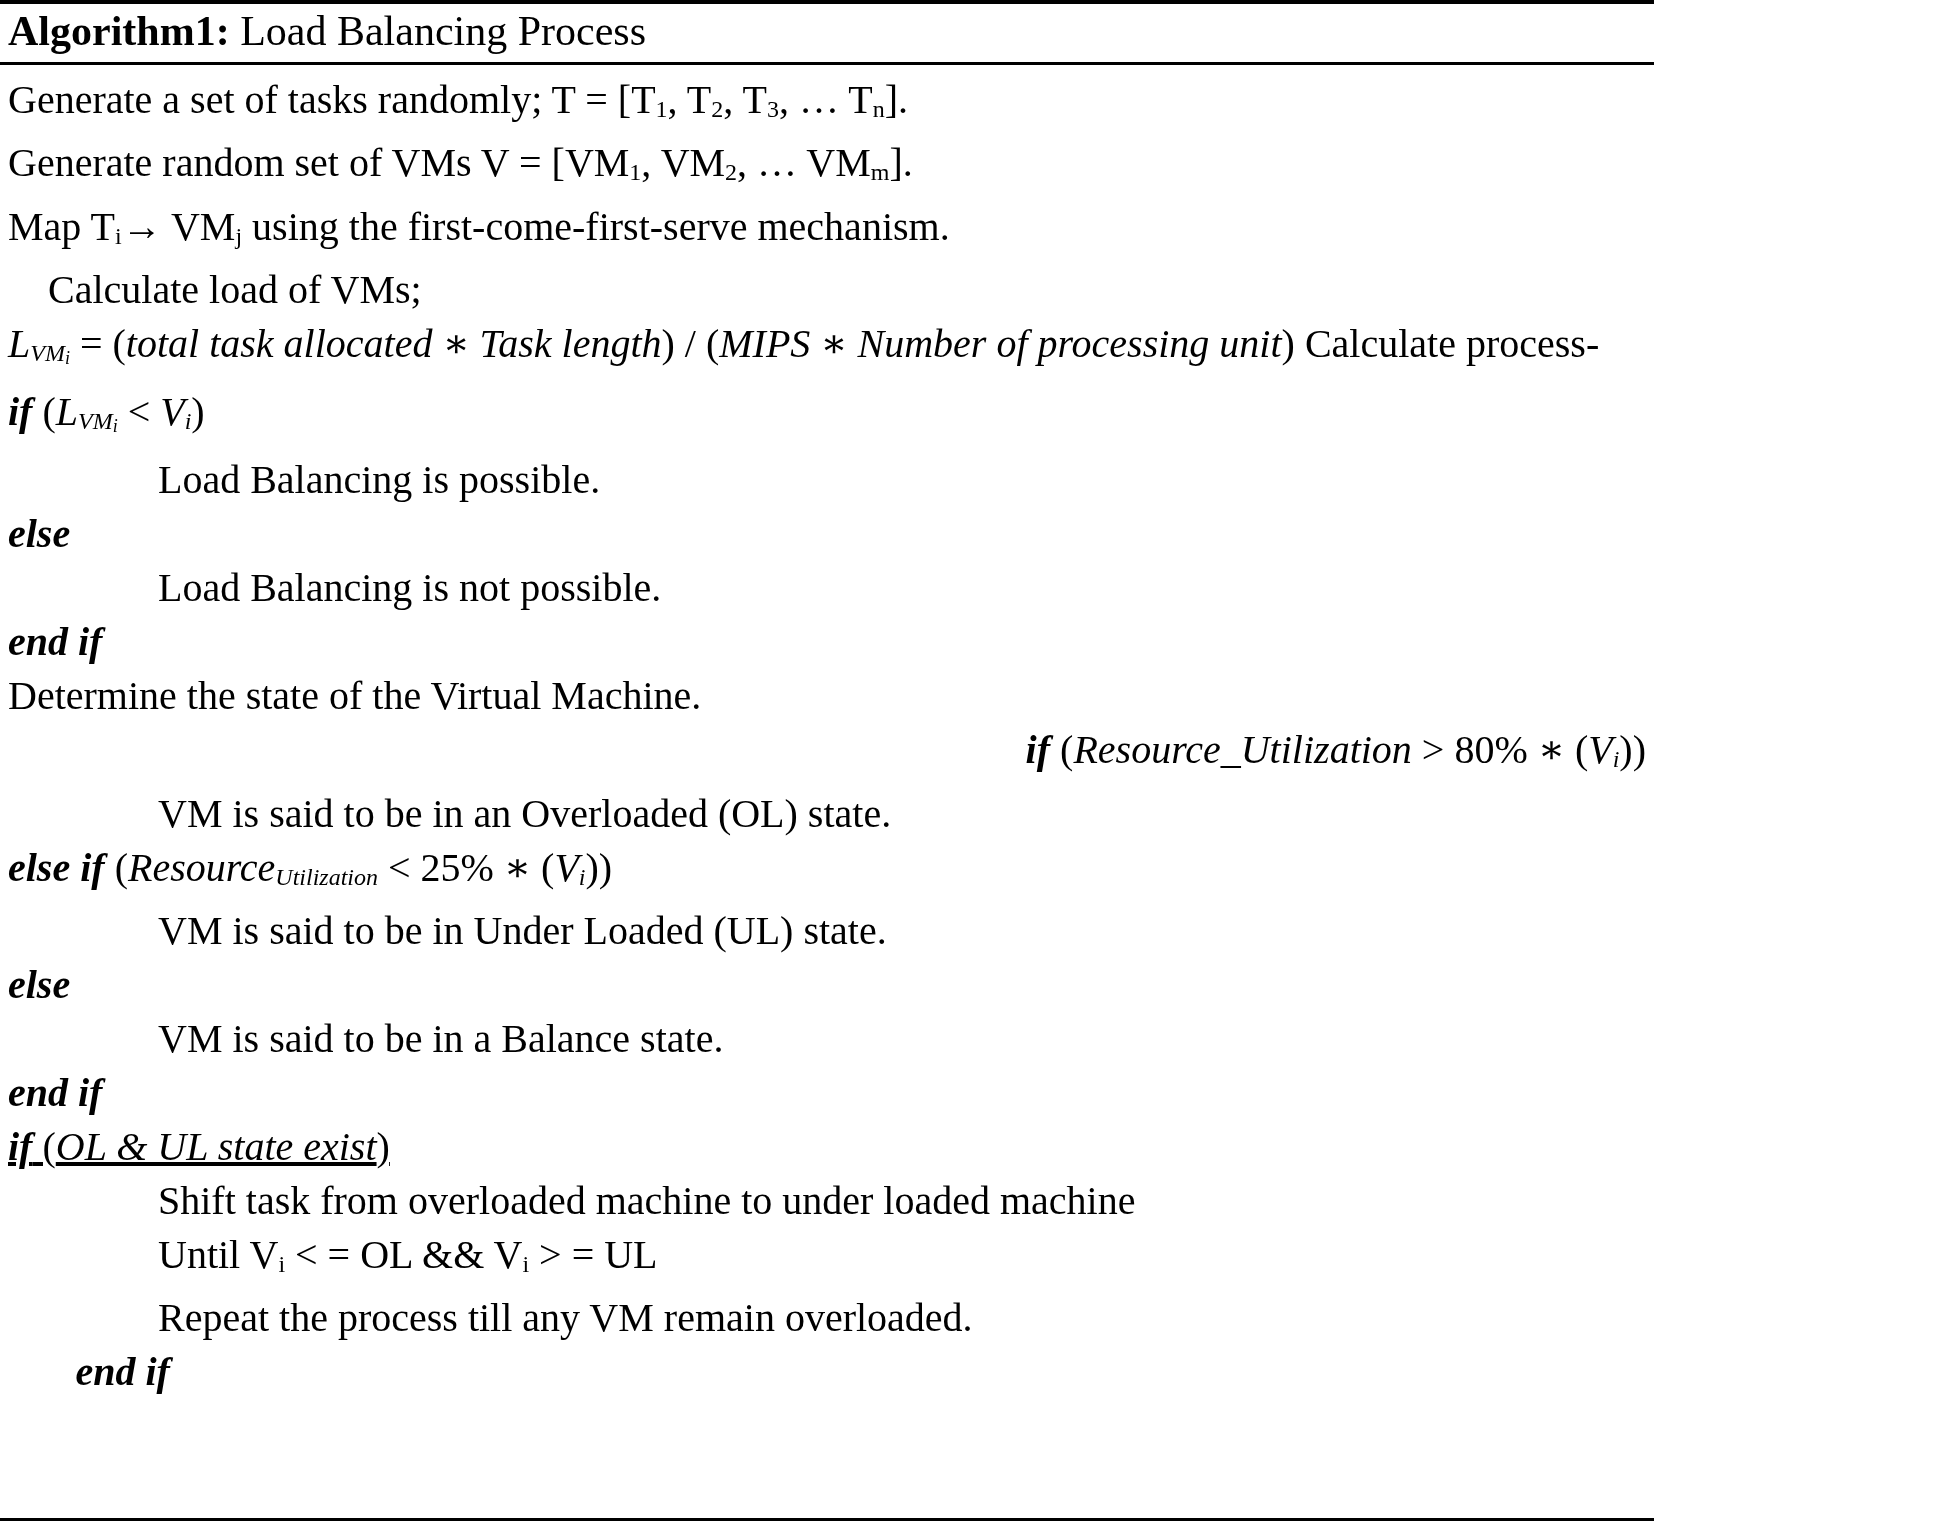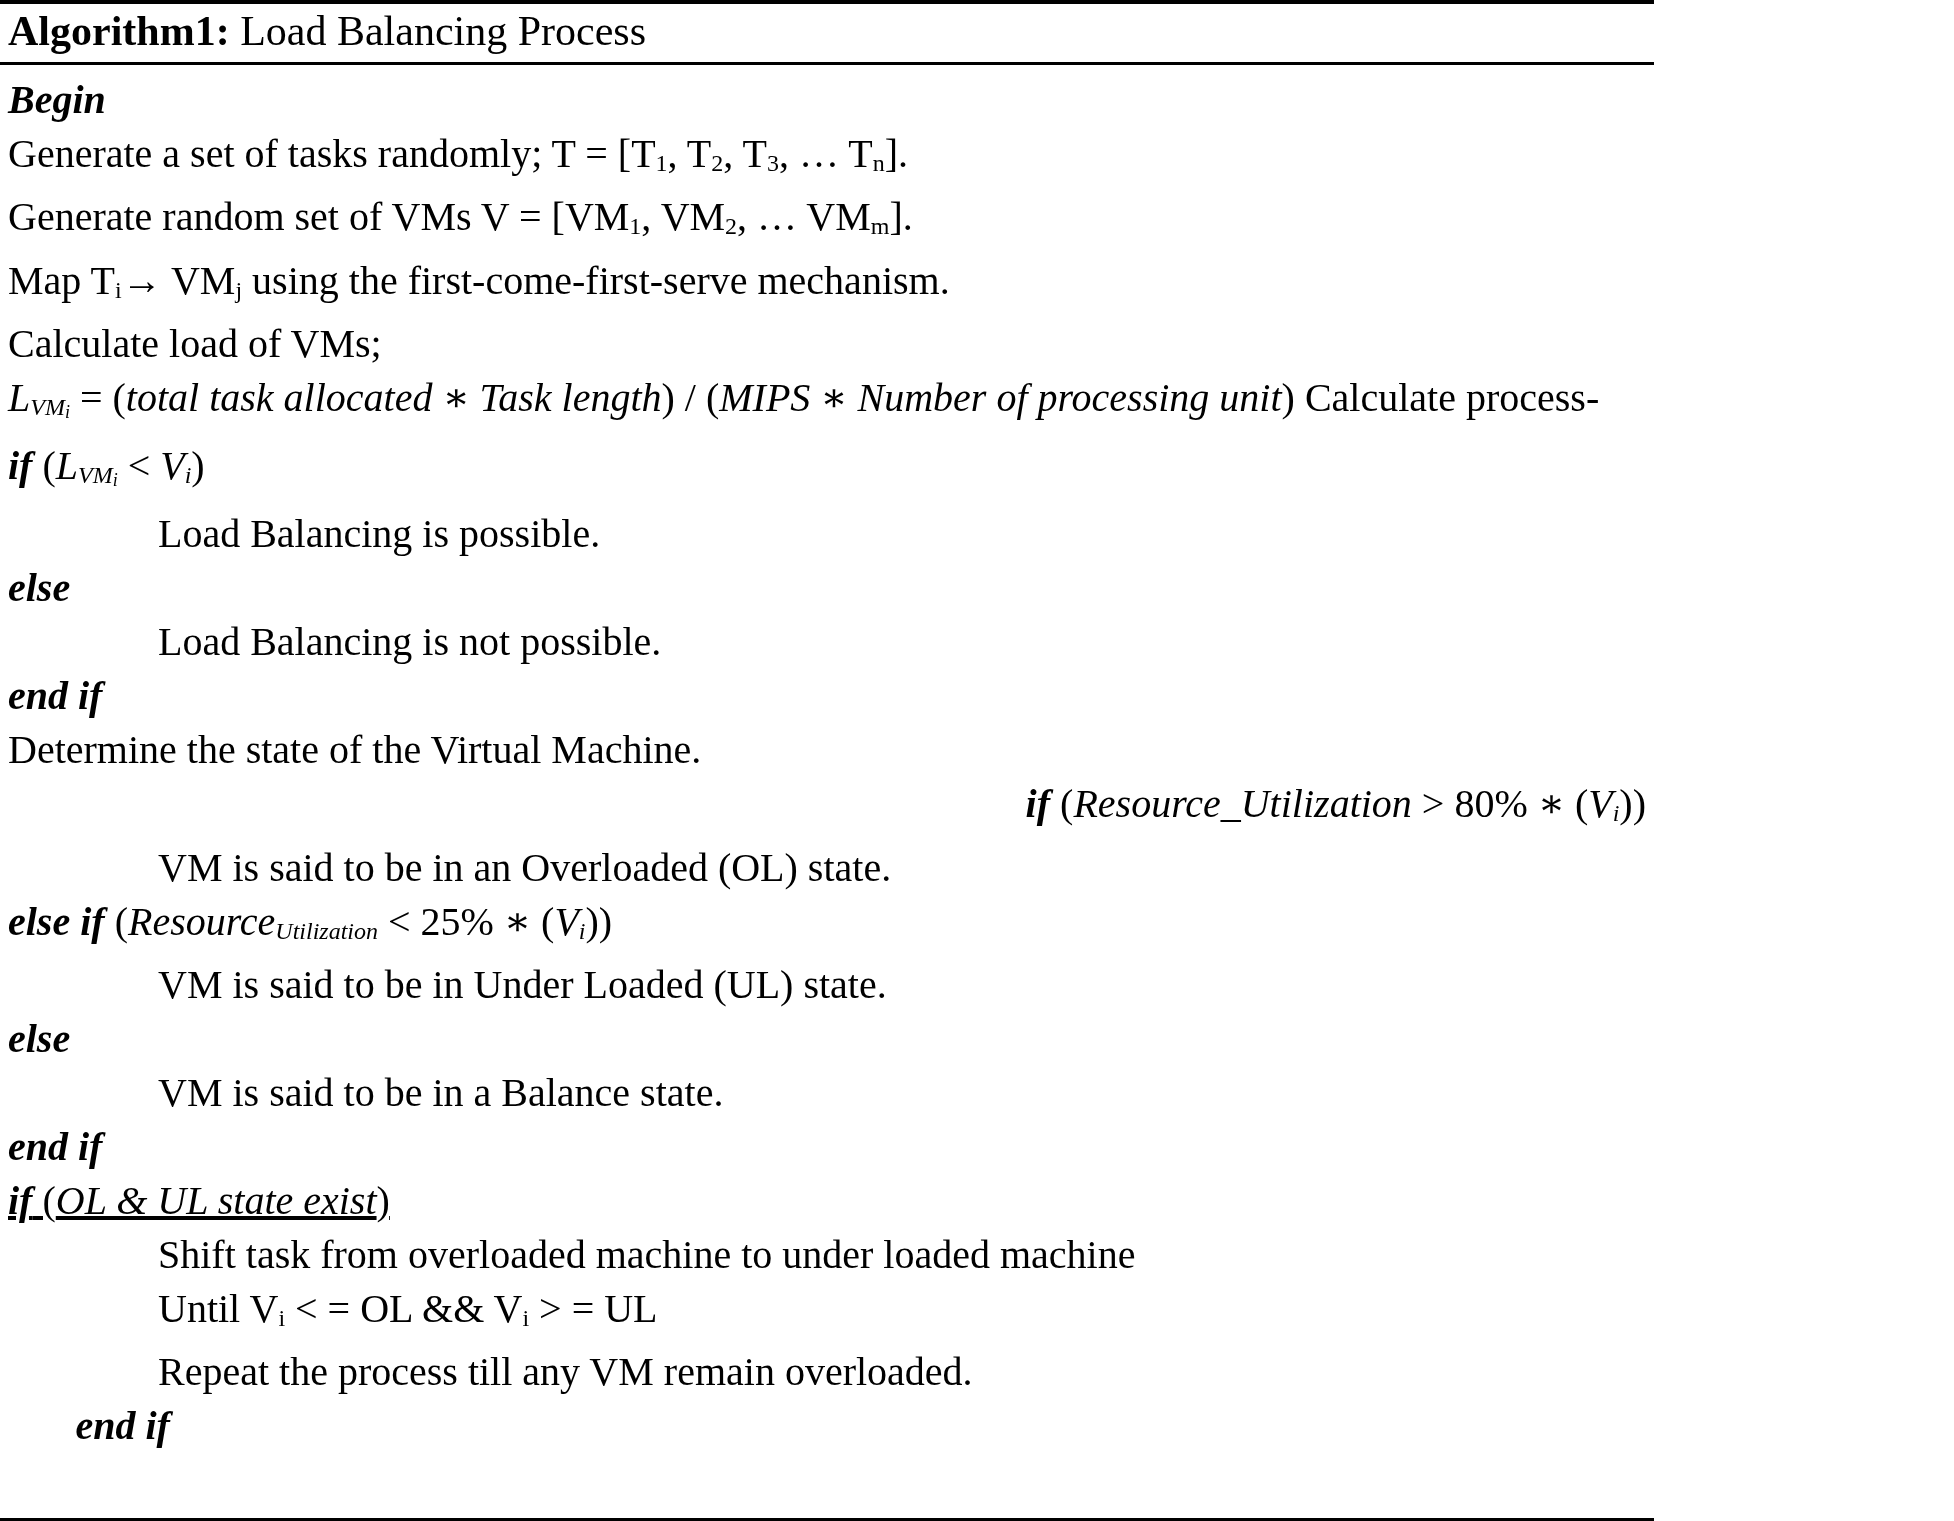--- a/index.html
+++ b/index.html
@@ -50,25 +50,24 @@
   .seg.ssi  { font-size: 45%; vertical-align: -0.40em; font-style: italic; }
 </style>
 </head>
 <body>
 
 <div class="figure">
   <div class="header">
     <span class="label">Algorithm1:</span><span> Load Balancing Process</span>
   </div>
   <div class="body">
-      <div class="line" style="padding-left: 0px;"><span class="seg bi">Begin</span></div>
       <div class="line" style="padding-left: 0px;"><span class="seg">Generate a set of tasks randomly; T = [T</span><span class="seg sub">1</span><span class="seg">, T</span><span class="seg sub">2</span><span class="seg">, T</span><span class="seg sub">3</span><span class="seg">, … T</span><span class="seg sub">n</span><span class="seg">].</span></div>
       <div class="line" style="padding-left: 0px;"><span class="seg">Generate random set of VMs V = [VM</span><span class="seg sub">1</span><span class="seg">, VM</span><span class="seg sub">2</span><span class="seg">, … VM</span><span class="seg sub">m</span><span class="seg">].</span></div>
       <div class="line" style="padding-left: 0px;"><span class="seg">Map T</span><span class="seg sub">i</span><span class="seg">→ VM</span><span class="seg sub">j</span><span class="seg"> using the first-come-first-serve mechanism.</span></div>
-      <div class="line" style="padding-left: 0px;"><span class="seg">Calculate load of VMs;</span></div>
+      <div class="line" style="padding-left: 0px; margin-left: 40px;"><span class="seg">Calculate load of VMs;</span></div>
       <div class="line" style="padding-left: 0px;"><span class="seg i">L</span><span class="seg subi">VM</span><span class="seg ssi">i</span><span class="seg"> = (</span><span class="seg i">total task allocated ∗ Task length</span><span class="seg">) / (</span><span class="seg i">MIPS ∗ Number of processing unit</span><span class="seg">) Calculate process-</span></div>
       <div class="line" style="padding-left: 0px;"><span class="seg bi">if</span><span class="seg"> (</span><span class="seg i">L</span><span class="seg subi">VM</span><span class="seg ssi">i</span><span class="seg"> &lt; </span><span class="seg i">V</span><span class="seg subi">i</span><span class="seg">)</span></div>
       <div class="line" style="padding-left: 150px;"><span class="seg">Load Balancing is possible.</span></div>
       <div class="line" style="padding-left: 0px;"><span class="seg bi">else</span></div>
       <div class="line" style="padding-left: 150px;"><span class="seg">Load Balancing is not possible.</span></div>
       <div class="line" style="padding-left: 0px;"><span class="seg bi">end if</span></div>
       <div class="line" style="padding-left: 0px;"><span class="seg">Determine the state of the Virtual Machine.</span></div>
       <div class="line" style="padding-left: 0px; text-align: right;"><span class="seg bi">if</span><span class="seg"> (</span><span class="seg i">Resource_Utilization</span><span class="seg"> &gt; 80% ∗ (</span><span class="seg i">V</span><span class="seg subi">i</span><span class="seg">))</span></div>
       <div class="line" style="padding-left: 150px;"><span class="seg">VM is said to be in an Overloaded (OL) state.</span></div>
       <div class="line" style="padding-left: 0px;"><span class="seg bi">else if</span><span class="seg"> (</span><span class="seg i">Resource</span><span class="seg subi">Utilization</span><span class="seg"> &lt; 25% ∗ (</span><span class="seg i">V</span><span class="seg subi">i</span><span class="seg">))</span></div>

